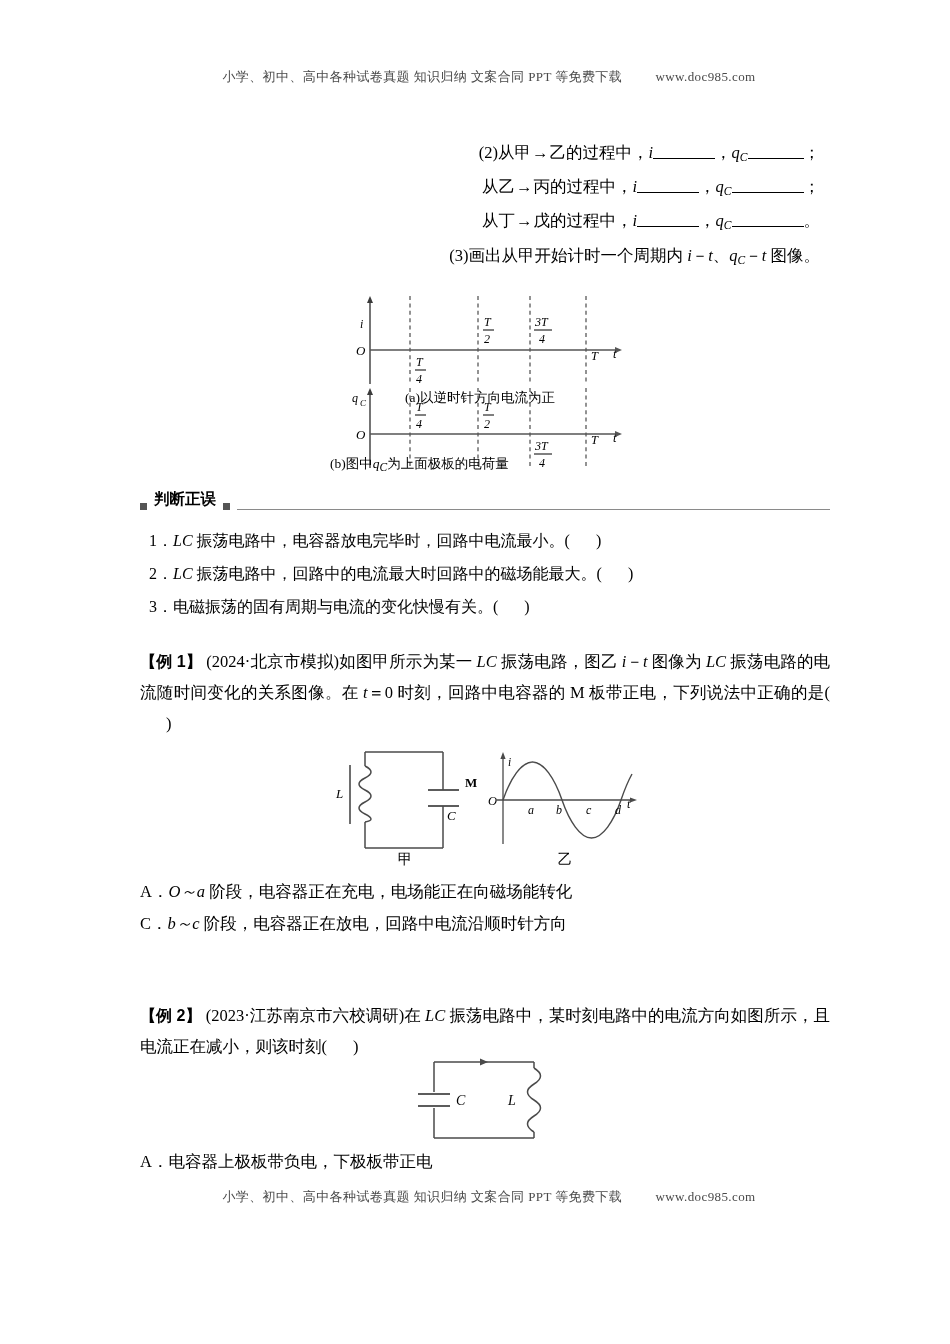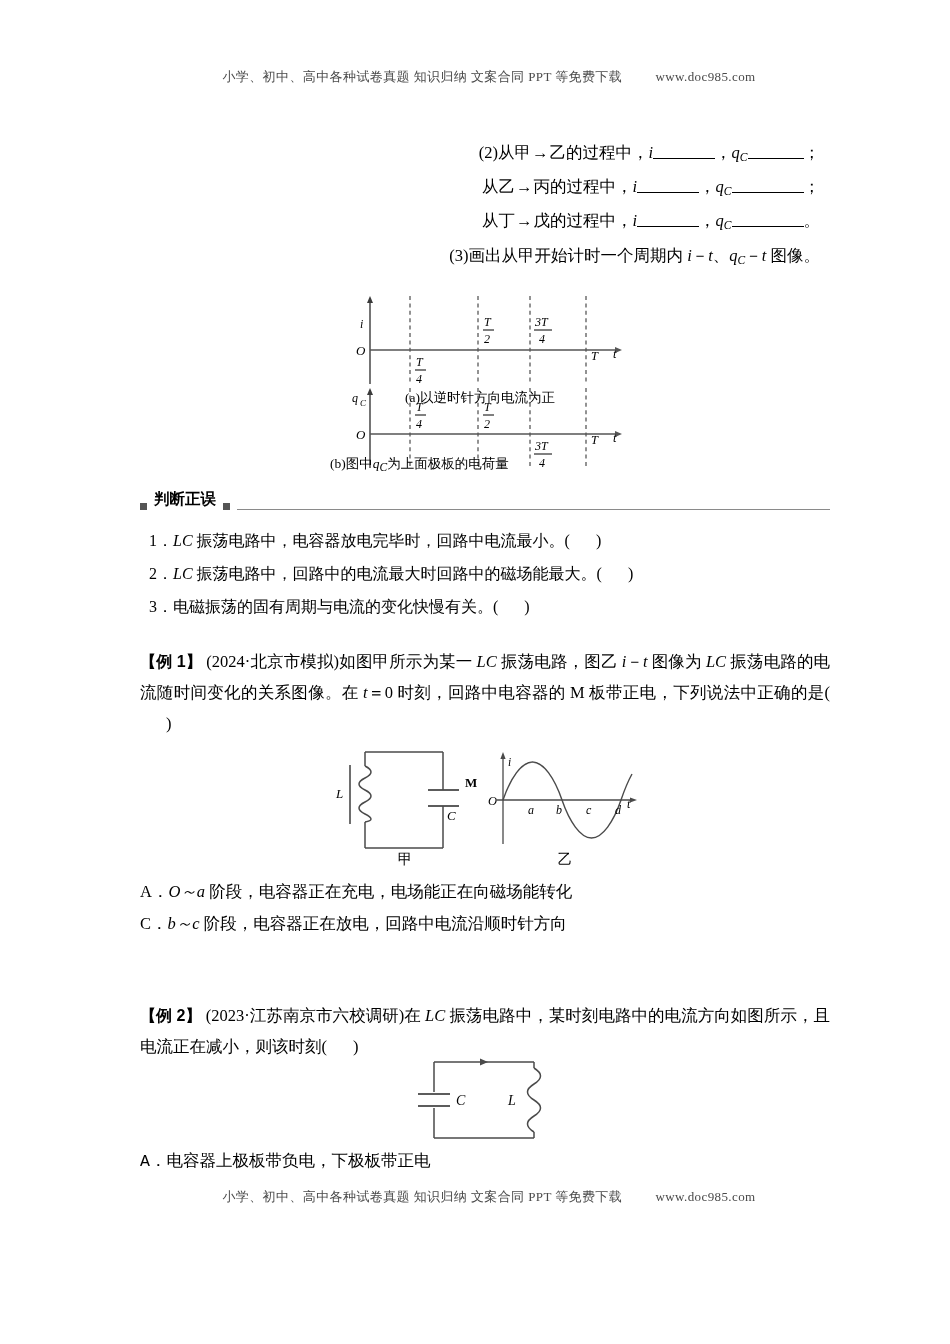--- a/index.html
+++ b/index.html
@@ -382,21 +382,21 @@
 
       <line x1="26" y1="38" x2="58" y2="38" stroke="#4a4a4a" stroke-width="1.8"></line>
       <line x1="26" y1="50" x2="58" y2="50" stroke="#4a4a4a" stroke-width="1.8"></line>
       <text x="64" y="49" font-size="14" font-style="italic" font-family="Liberation Serif, serif">C</text>
 
       <path d="M142 12 q 13 8 0 16 q -13 8 0 16 q 13 8 0 16 q -13 8 0 16" stroke="#4a4a4a" stroke-width="1.5" fill="none"></path>
       <text x="116" y="49" font-size="14" font-style="italic" font-family="Liberation Serif, serif">L</text>
     </svg>
   </div>
 
-  <div class="ex-block" style="top:1146px;font-family:Liberation Mono, monospace;">
+  <div class="ex-block" style="top:1146px;">
     <div class="opt">
       <span>A．</span><span>电容器上极板带负电，下极板带正电</span>
     </div>
   </div>
 
   <div class="watermark wm-bottom">
     <span>小学、初中、高中各种试卷真题  知识归纳  文案合同  PPT 等免费下载</span>
     <span style="display:inline-block;width:26px"></span>
     <span class="wm-url">www.doc985.com</span>
   </div>

